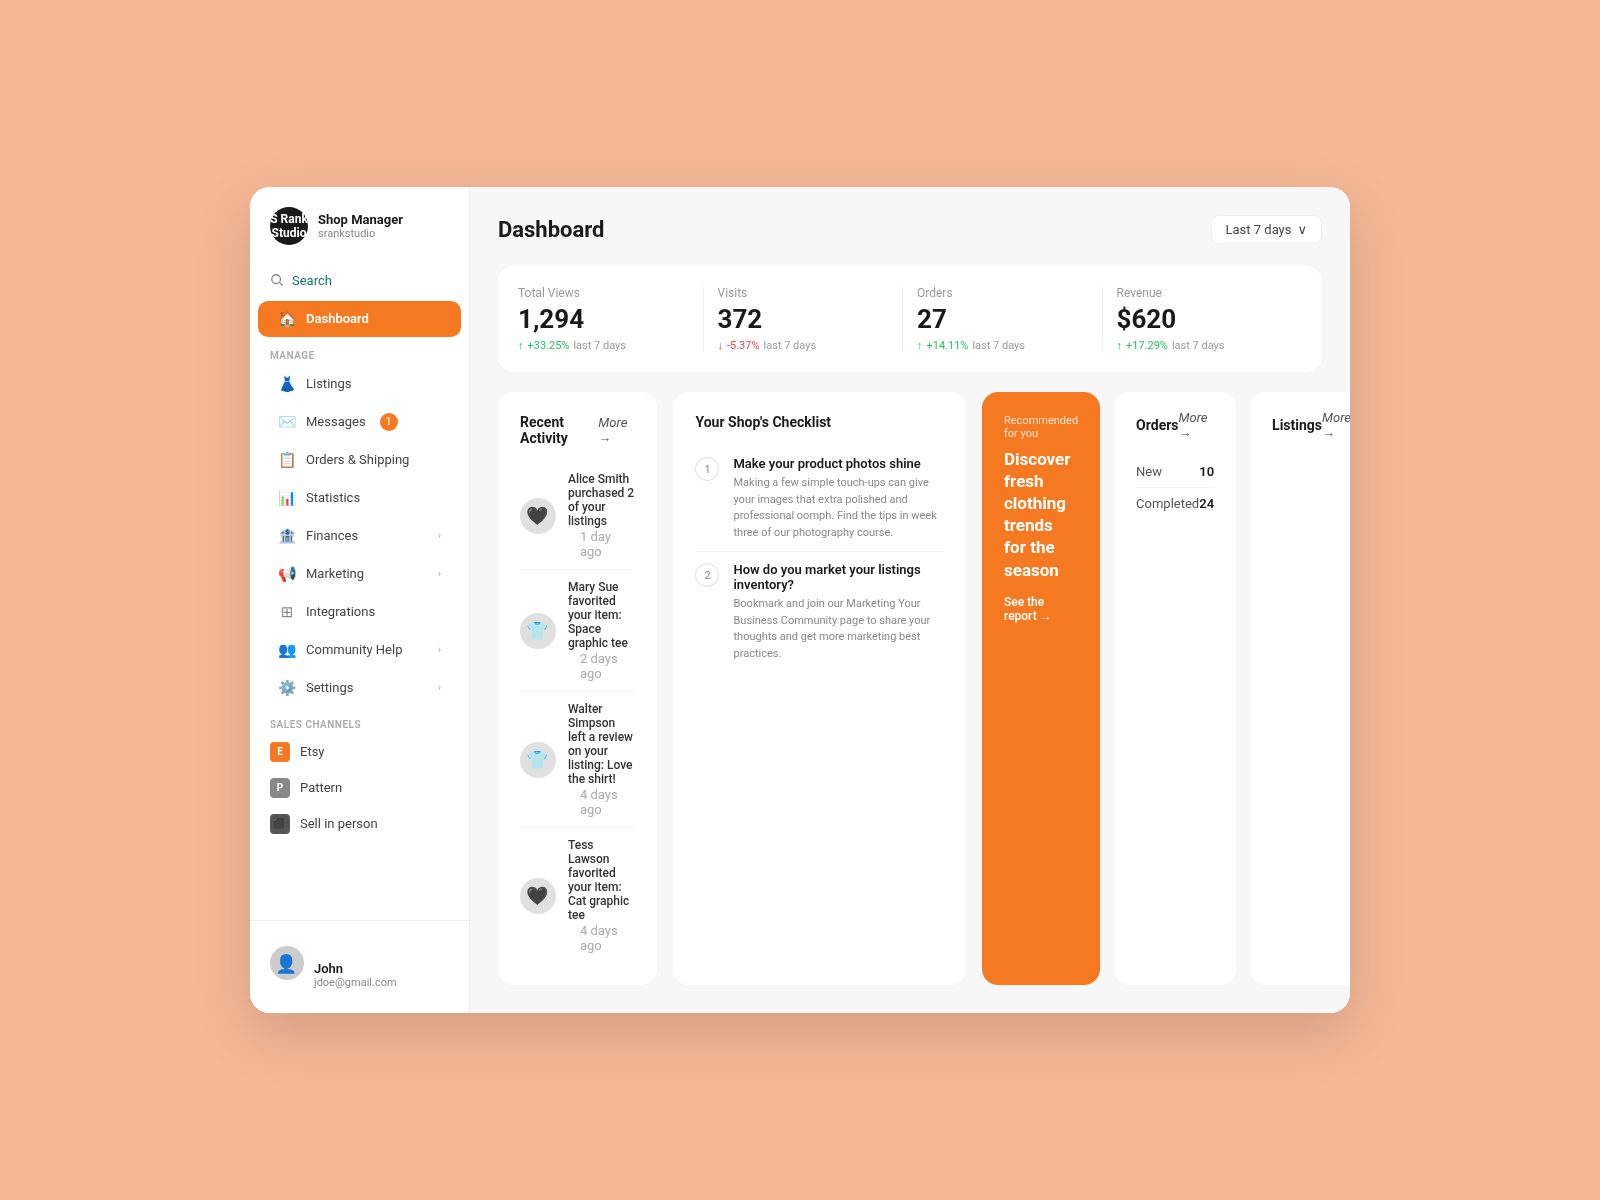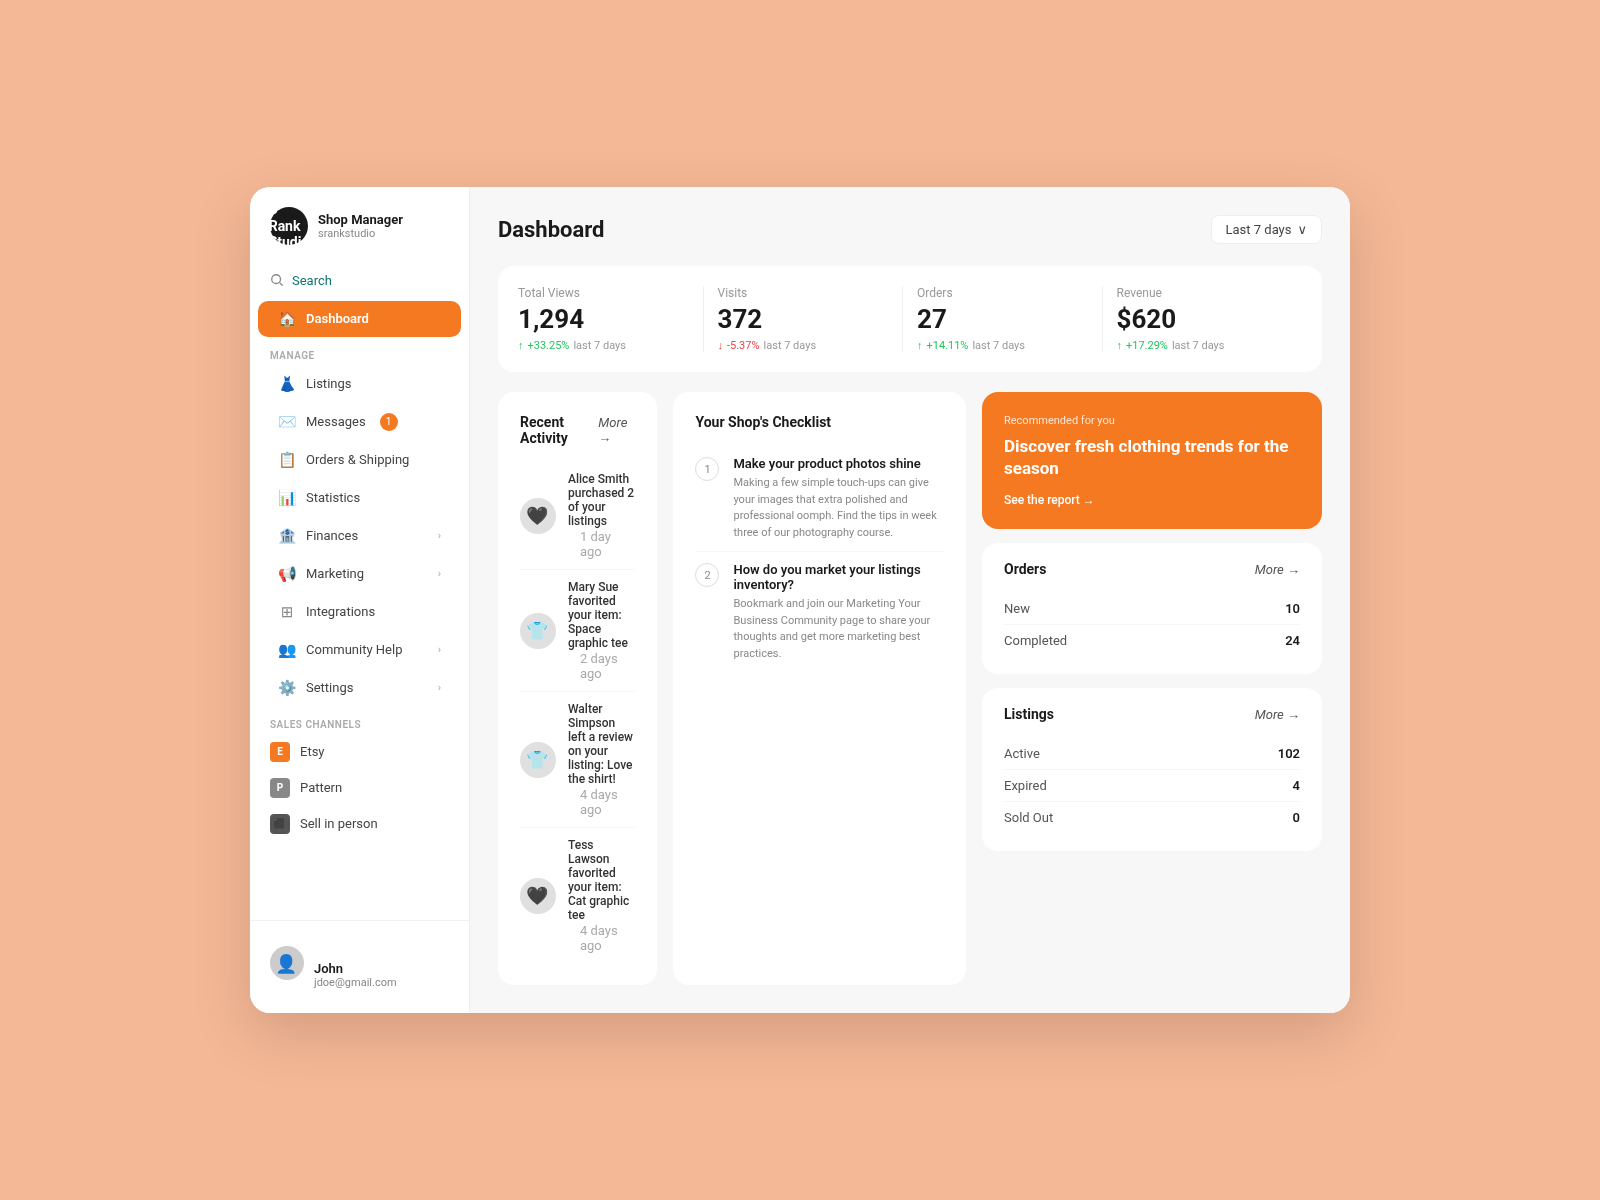--- a/index.html
+++ b/index.html
@@ -39,23 +39,23 @@
     }
     .logo-circle {
       width: 38px;
       height: 38px;
       background: #1a1a1a;
       border-radius: 50%;
       display: flex;
       align-items: center;
       justify-content: center;
       color: #fff;
-      font-size: 14px;
+      font-size: 12px;
       font-weight: 700;
-      text-align: left;
+      text-align: center;
       line-height: 1.2;
       flex-shrink: 0;
     }
     .logo-text-block { display: flex; flex-direction: column; }
     .logo-title { font-size: 13px; font-weight: 700; color: #1a1a1a; }
     .logo-sub { font-size: 11px; color: #888; }
 
     .sidebar-search {
       display: flex;
       align-items: center;
@@ -211,21 +211,21 @@
     .stat-change.down { color: #ef4444; }
     .stat-change .days { color: #999; }
 
     
     .bottom-grid {
       display: grid;
       grid-template-columns: 1fr 340px;
       gap: 16px;
     }
     .left-col { display: flex; flex-direction: row; gap: 16px; }
-    .right-col { display: flex; flex-direction: column; gap: 14px; }
+    .right-col { display: flex; flex-direction: row; gap: 14px; }
 
     
     .card {
       background: #fff;
       border-radius: 16px;
       padding: 22px;
     }
     .card-header {
       display: flex;
       align-items: center;
@@ -573,31 +573,17 @@
               <span class="mini-row-value">24</span>
             </div>
           </div>
         </div>
 
         <div class="mini-card">
           <div class="card-header">
             <span class="card-title">Listings</span>
             <span class="card-more">More →</span>
           </div>
-          <div>
-            <div class="mini-row">
-              <span class="mini-row-label">Active</span>
-              <span class="mini-row-value">102</span>
-            </div>
-            <div class="mini-row">
-              <span class="mini-row-label">Expired</span>
-              <span class="mini-row-value">4</span>
-            </div>
-            <div class="mini-row">
-              <span class="mini-row-label">Sold Out</span>
-              <span class="mini-row-value">0</span>
-            </div>
-          </div>
         </div>
       </div>
     </div>
   </div>
 </div>
 
 </body></html>

